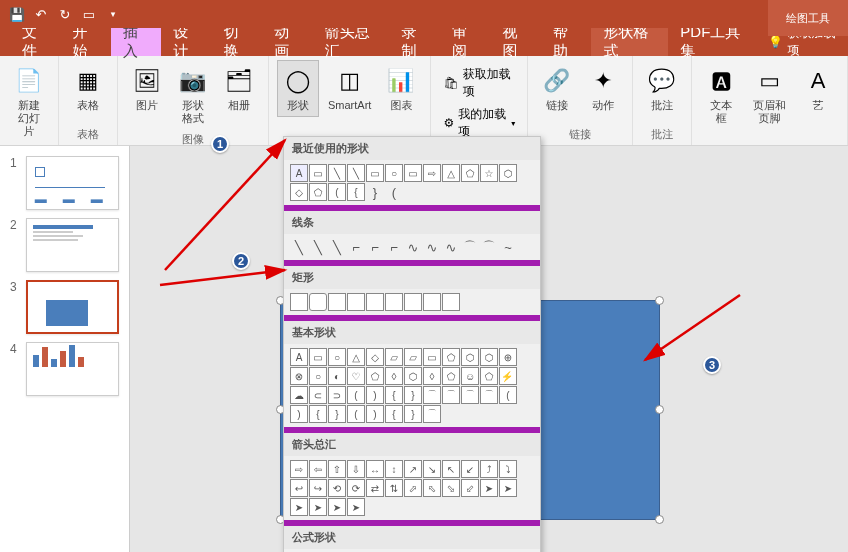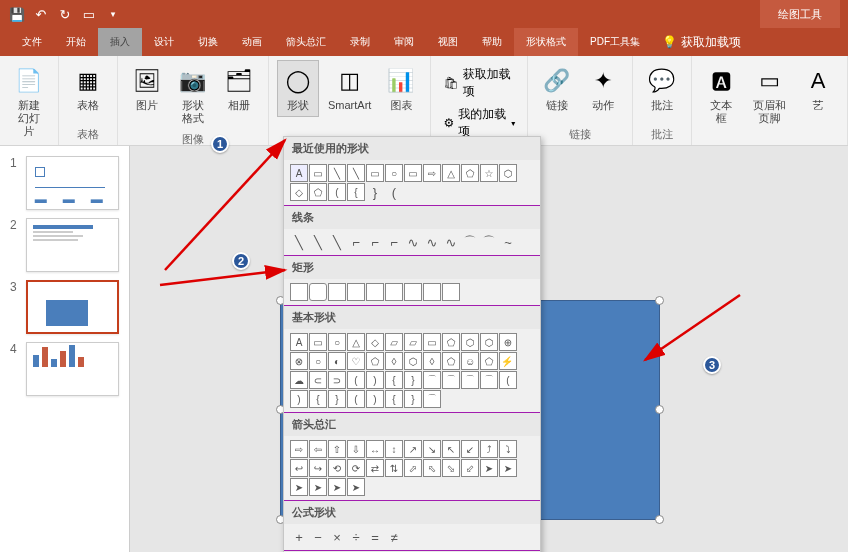--- a/index.html
+++ b/index.html
@@ -1,44 +1,44 @@
 <!DOCTYPE html>
 <html><head>
 <meta charset="utf-8">
 <style>
 *{margin:0;padding:0;box-sizing:border-box;font-family:"Microsoft YaHei",sans-serif;font-size:12px}
 body{background:#e6e6e6;width:848px;height:552px;overflow:hidden;position:relative}
 .titlebar{height:28px;background:#b7472a;display:flex;align-items:center;color:#fff;position:relative}
 .qat{display:flex;gap:2px;padding-left:6px;align-items:center}
 .qat span{width:22px;height:22px;display:flex;align-items:center;justify-content:center;font-size:13px}
 .title{position:absolute;left:50%;transform:translateX(-50%);font-size:12px;color:#fff}
-.context-tab{position:absolute;right:8px;top:0;background:#c55a3f;height:28px;padding:0 18px;display:flex;align-items:center;font-size:11px}
+.context-tab{position:absolute;right:0;top:0;background:#c55a3f;height:36px;padding:0 18px;display:flex;align-items:center;font-size:11px}
 .tabs{height:28px;background:#b7472a;display:flex;align-items:center;color:#fff;padding-left:10px;gap:0}
-.tab{padding:0 12px;height:28px;display:flex;align-items:center;font-size:10px;cursor:pointer}
-.tab.active{background:#a3a3a3;color:#444}
+.tab{padding:0 12px;height:28px;display:flex;align-items:center;font-size:15px;cursor:pointer}
+.tab.active{background:#f0abfc;color:#444}
 .tab.context{background:#c55a3f}
 .tell{display:flex;align-items:center;gap:4px;padding:0 10px;font-size:12px}
 .ribbon{height:90px;background:#f3f3f3;border-bottom:1px solid #d4d4d4;display:flex}
 .group{border-right:1px solid #e0e0e0;padding:4px 8px 0;display:flex;flex-direction:column;align-items:center}
 .group-controls{display:flex;gap:4px;flex:1;align-items:flex-start}
 .group-label{font-size:11px;color:#666;padding:2px 0 3px;text-align:center}
 .rbtn{display:flex;flex-direction:column;align-items:center;gap:2px;padding:4px 4px;cursor:pointer;border:1px solid transparent;min-width:42px}
 .rbtn.active{background:#e0e0e0;border:1px solid #bbb}
 .rbtn .ico{width:32px;height:32px;display:flex;align-items:center;justify-content:center;font-size:22px}
 .rbtn .lbl{font-size:11px;color:#444;text-align:center;line-height:13px}
 .small-btn{display:flex;align-items:center;gap:4px;padding:2px 4px;font-size:11px;cursor:pointer}
 .addin-col{display:flex;flex-direction:column;gap:2px;padding-top:4px}
 .sidebar{position:absolute;left:0;top:146px;width:130px;bottom:0;background:#fff;border-right:1px solid #ccc;padding:6px 0}
 .thumb{display:flex;gap:6px;padding:4px 10px;align-items:flex-start}
 .tnum{font-size:12px;color:#666;width:10px}
 .tslide{width:96px;height:54px;background:#fff;border:1px solid #ccc;position:relative;box-shadow:0 1px 2px rgba(0,0,0,.1)}
 .thumb.sel .tslide{border:2px solid #c43e1c}
 .canvas{position:absolute;left:130px;top:146px;right:0;bottom:0;background:#e6e6e6}
 .shape-menu{position:absolute;left:283px;top:136px;width:258px;background:#f0f0f0;border:1px solid #c6c6c6;box-shadow:2px 2px 6px rgba(0,0,0,.25);z-index:10}
-.menu-section{border-bottom:1px solid #a21caf}
+.menu-section{border-bottom:6px solid #a21caf}
 .menu-header{background:#e8e8e8;padding:4px 8px;font-size:11px;color:#555;font-weight:bold}
 .shape-grid{display:flex;flex-wrap:wrap;padding:4px 6px;gap:1px}
 .shape-cell{width:18px;height:18px;border:1px solid #888;background:#fff;cursor:pointer;display:flex;align-items:center;justify-content:center;font-size:10px;color:#555}
 .shape-cell.noborder{border:none;background:none;font-size:13px}
 .rect-shape{position:absolute;left:280px;top:300px;width:380px;height:220px;background:#4a7ebb;border:1.5px solid #3a5f8f}
 .handle{position:absolute;width:9px;height:9px;background:#fff;border:1px solid #888;border-radius:50%}
 .handle.tl{left:-5px;top:-5px}.handle.tm{left:50%;top:-5px;margin-left:-5px}.handle.tr{right:-5px;top:-5px}
 .handle.ml{left:-5px;top:50%;margin-top:-5px}.handle.mr{right:-5px;top:50%;margin-top:-5px}
 .handle.bl{left:-5px;bottom:-5px}.handle.bm{left:50%;bottom:-5px;margin-left:-5px}.handle.br{right:-5px;bottom:-5px}
 .rotate{position:absolute;left:50%;top:-24px;margin-left:-5px;width:10px;height:10px;border:1px solid #888;border-radius:50%;background:#fff}

